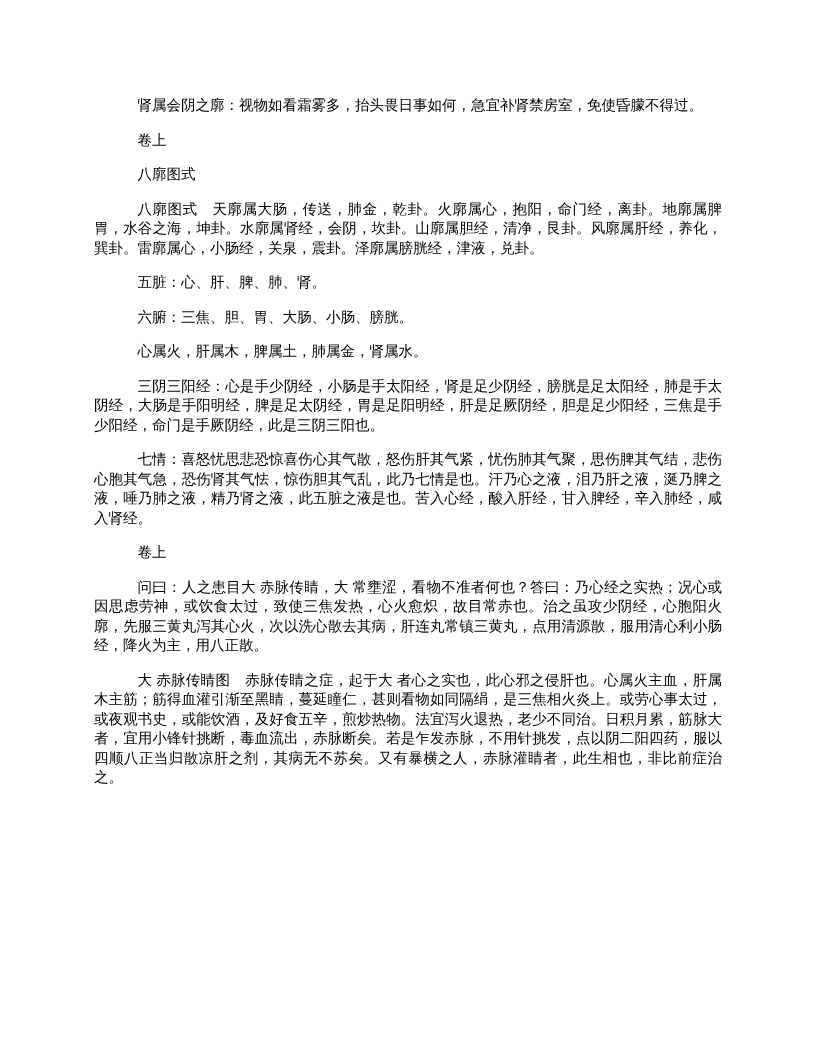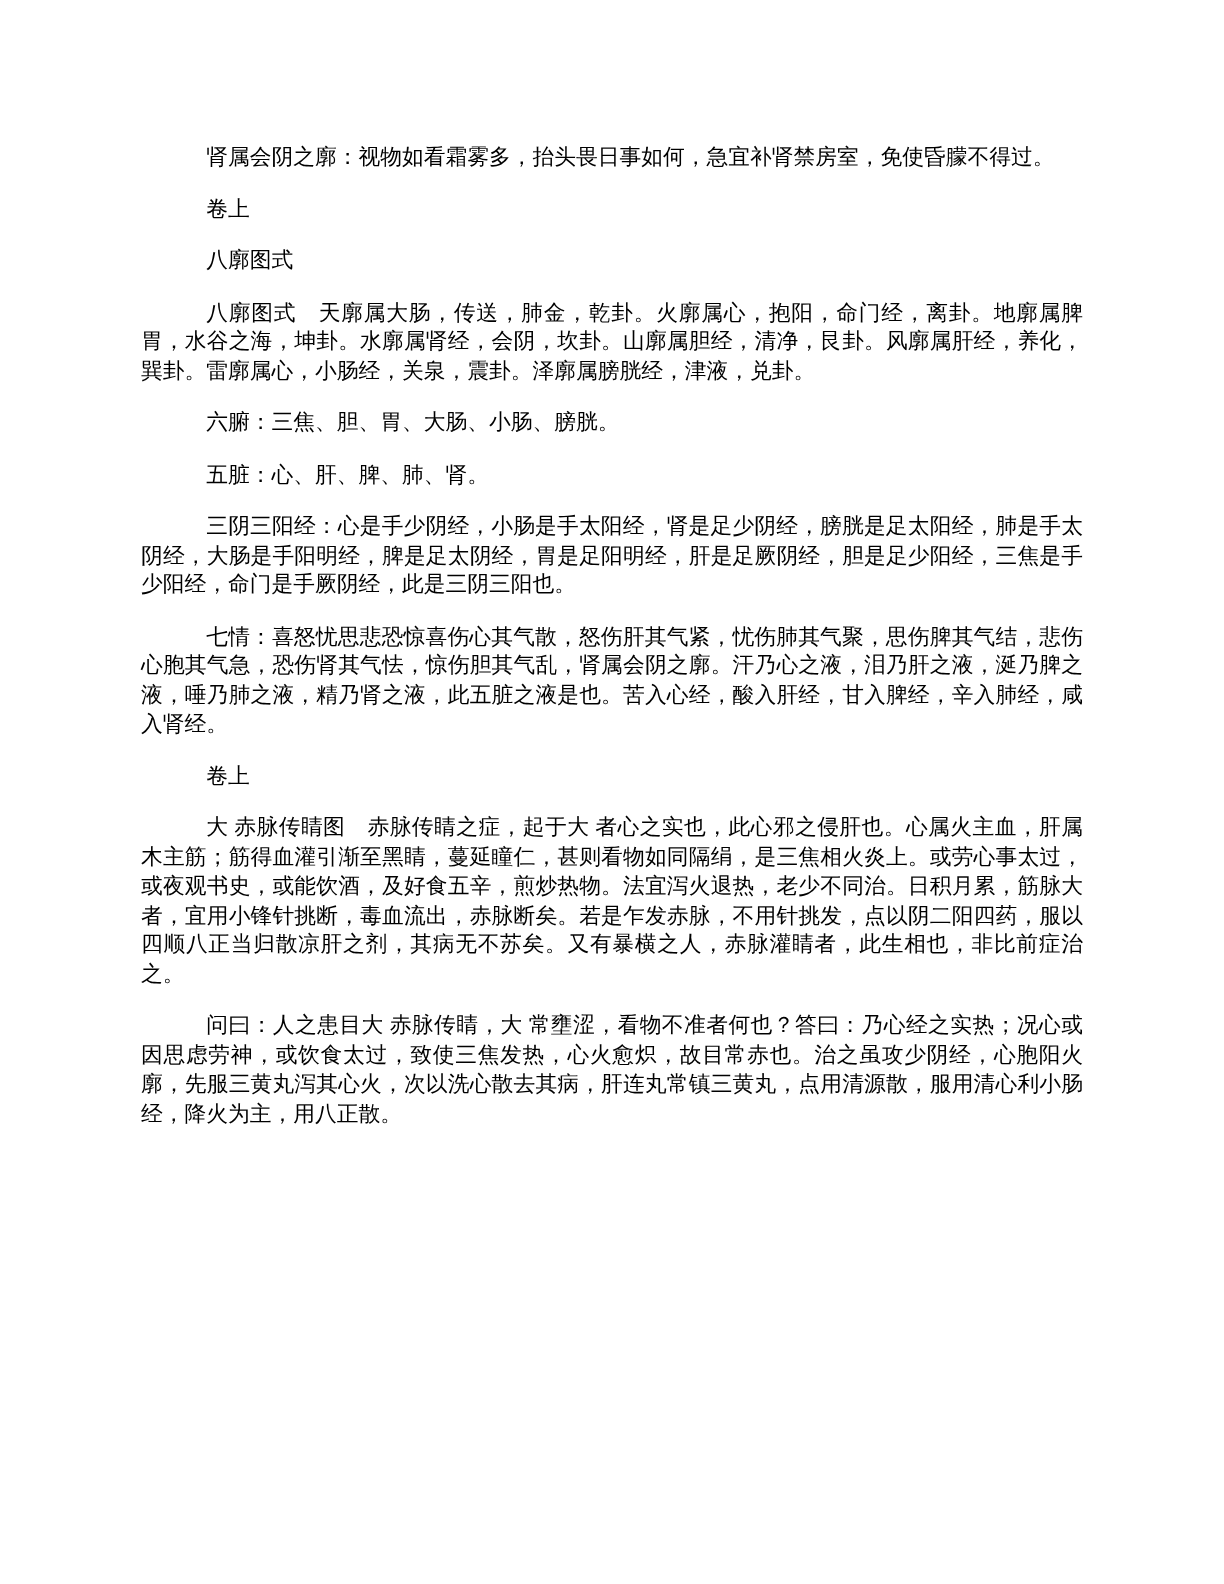--- a/index.html
+++ b/index.html
@@ -32,20 +32,21 @@
   }
 </style>
 </head>
 <body>
 
 <div class="page">
   <p class="doc-para">肾属会阴之廓：视物如看霜雾多，抬头畏日事如何，急宜补肾禁房室，免使昏朦不得过。</p>
   <p class="doc-para">卷上</p>
   <p class="doc-para">八廓图式</p>
   <p class="doc-para">八廓图式　天廓属大肠，传送，肺金，乾卦。火廓属心，抱阳，命门经，离卦。地廓属脾胃，水谷之海，坤卦。水廓属肾经，会阴，坎卦。山廓属胆经，清净，艮卦。风廓属肝经，养化，巽卦。雷廓属心，小肠经，关泉，震卦。泽廓属膀胱经，津液，兑卦。</p>
+  <p class="doc-para">五脏：心、肝、脾、肺、肾。</p>
   <p class="doc-para">六腑：三焦、胆、胃、大肠、小肠、膀胱。</p>
-  <p class="doc-para">五脏：心、肝、脾、肺、肾。</p>
+  <p class="doc-para">心属火，肝属木，脾属土，肺属金，肾属水。</p>
   <p class="doc-para">三阴三阳经：心是手少阴经，小肠是手太阳经，肾是足少阴经，膀胱是足太阳经，肺是手太阴经，大肠是手阳明经，脾是足太阴经，胃是足阳明经，肝是足厥阴经，胆是足少阳经，三焦是手少阳经，命门是手厥阴经，此是三阴三阳也。</p>
-  <p class="doc-para">七情：喜怒忧思悲恐惊喜伤心其气散，怒伤肝其气紧，忧伤肺其气聚，思伤脾其气结，悲伤心胞其气急，恐伤肾其气怯，惊伤胆其气乱，肾属会阴之廓。汗乃心之液，泪乃肝之液，涎乃脾之液，唾乃肺之液，精乃肾之液，此五脏之液是也。苦入心经，酸入肝经，甘入脾经，辛入肺经，咸入肾经。</p>
+  <p class="doc-para">七情：喜怒忧思悲恐惊喜伤心其气散，怒伤肝其气紧，忧伤肺其气聚，思伤脾其气结，悲伤心胞其气急，恐伤肾其气怯，惊伤胆其气乱，此乃七情是也。汗乃心之液，泪乃肝之液，涎乃脾之液，唾乃肺之液，精乃肾之液，此五脏之液是也。苦入心经，酸入肝经，甘入脾经，辛入肺经，咸入肾经。</p>
   <p class="doc-para">卷上</p>
+  <p class="doc-para">问曰：人之患目大 赤脉传睛，大 常壅涩，看物不准者何也？答曰：乃心经之实热；况心或因思虑劳神，或饮食太过，致使三焦发热，心火愈炽，故目常赤也。治之虽攻少阴经，心胞阳火廓，先服三黄丸泻其心火，次以洗心散去其病，肝连丸常镇三黄丸，点用清源散，服用清心利小肠经，降火为主，用八正散。</p>
   <p class="doc-para">大 赤脉传睛图　赤脉传睛之症，起于大 者心之实也，此心邪之侵肝也。心属火主血，肝属木主筋；筋得血灌引渐至黑睛，蔓延瞳仁，甚则看物如同隔绢，是三焦相火炎上。或劳心事太过，或夜观书史，或能饮酒，及好食五辛，煎炒热物。法宜泻火退热，老少不同治。日积月累，筋脉大者，宜用小锋针挑断，毒血流出，赤脉断矣。若是乍发赤脉，不用针挑发，点以阴二阳四药，服以四顺八正当归散凉肝之剂，其病无不苏矣。又有暴横之人，赤脉灌睛者，此生相也，非比前症治之。</p>
-  <p class="doc-para">问曰：人之患目大 赤脉传睛，大 常壅涩，看物不准者何也？答曰：乃心经之实热；况心或因思虑劳神，或饮食太过，致使三焦发热，心火愈炽，故目常赤也。治之虽攻少阴经，心胞阳火廓，先服三黄丸泻其心火，次以洗心散去其病，肝连丸常镇三黄丸，点用清源散，服用清心利小肠经，降火为主，用八正散。</p>
 </div>
 
 </body></html>

